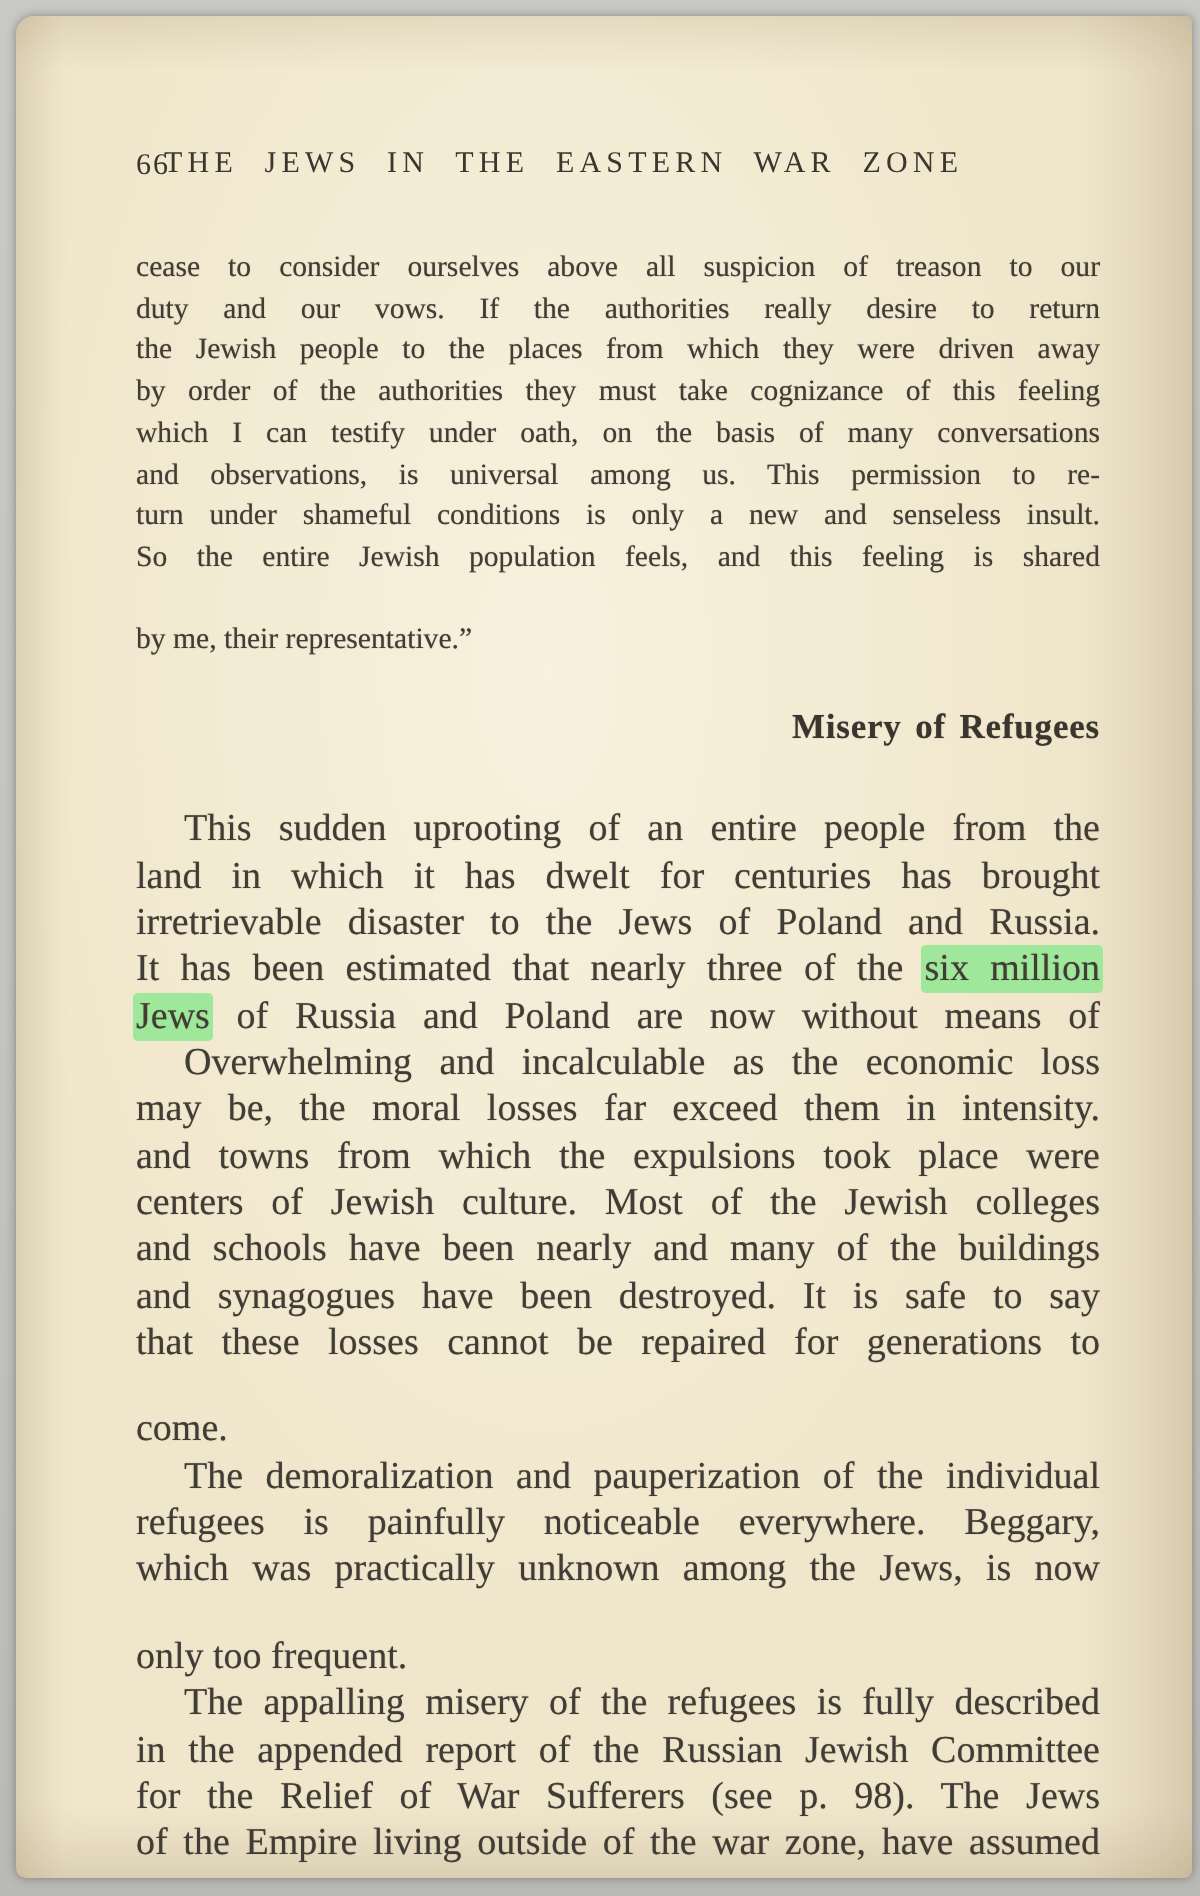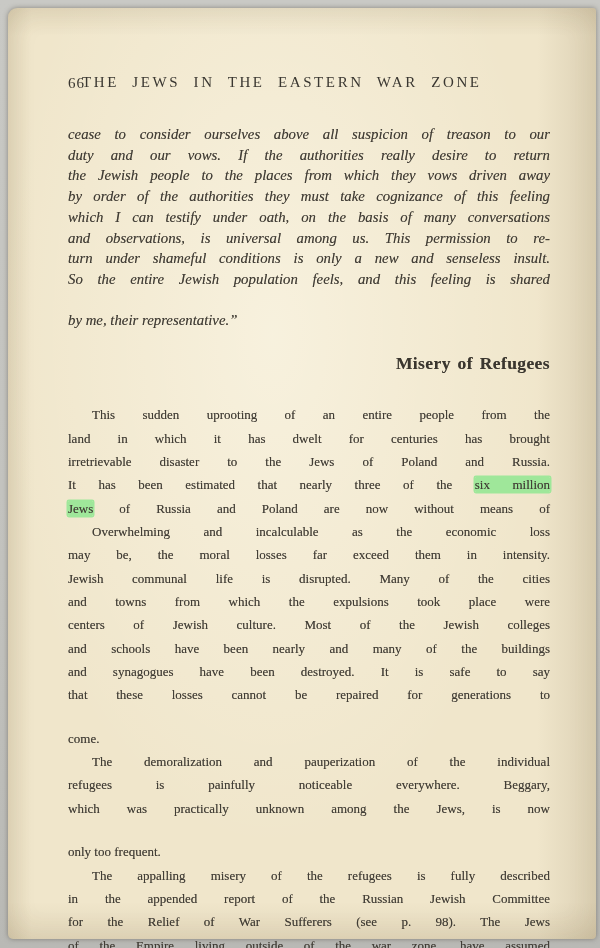--- a/index.html
+++ b/index.html
@@ -42,24 +42,23 @@
     text-align:left;
     letter-spacing:2.6px;
     word-spacing:7px;
     padding-left:14px;
     white-space:nowrap;
   }
   .block{ width:482px; }
   .quote .line{
     font-size:14.8px;
     line-height:20.7px;
-    font-style:italic;
   }
   .paragraph .line{
-    font-size:13px;
+    font-size:19px;
     line-height:23.35px;
     font-family:Liberation Serif, serif;
   }
   .line{
     text-align:justify;
     text-align-last:justify;
     color:#413d36;
     text-shadow:0 0 0.5px rgba(62,56,46,0.55);
   }
   .line.end{ text-align-last:left;margin-top:20px; }
@@ -86,40 +85,39 @@
 <div class="paper">
   <div class="col">
     <div class="page-header">
       <span class="page-num">66</span>
       <div class="running-title">THE JEWS IN THE EASTERN WAR ZONE</div>
     </div>
     <div>
         <div class="block quote">
           <div class="line"><span>cease to consider ourselves above all suspicion of treason to our</span></div>
           <div class="line"><span>duty and our vows.  If the authorities really desire to return</span></div>
-          <div class="line"><span>the Jewish people to the places from which they vows driven away</span></div>
+          <div class="line"><span>the Jewish people to the places from which they were driven away</span></div>
           <div class="line"><span>by order of the authorities they must take cognizance of this feeling</span></div>
           <div class="line"><span>which I can testify under oath, on the basis of many conversations</span></div>
           <div class="line"><span>and observations, is universal among us.  This permission to re-</span></div>
           <div class="line"><span>turn under shameful conditions is only a new and senseless insult.</span></div>
           <div class="line"><span>So the entire Jewish population feels, and this feeling is shared</span></div>
           <div class="line end"><span>by me, their representative.”</span></div>
         </div>
         <div class="section-heading">Misery of Refugees</div>
         <div class="block paragraph">
           <div class="line indent"><span>This sudden uprooting of an entire people from the</span></div>
           <div class="line"><span>land in which it has dwelt for centuries has brought</span></div>
           <div class="line"><span>irretrievable disaster to the Jews of Poland and Russia.</span></div>
           <div class="line"><span>It has been estimated that nearly three of the </span><span class="hl">six million</span></div>
           <div class="line"><span class="hl">Jews</span><span> of Russia and Poland are now without means of</span></div>
         </div>
         <div class="block paragraph">
           <div class="line indent"><span>Overwhelming and incalculable as the economic loss</span></div>
           <div class="line"><span>may be, the moral losses far exceed them in intensity.</span></div>
-          <div class="line"><span>Jewish communal life is disrupted.  Many of the cities</span></div>
           <div class="line"><span>and towns from which the expulsions took place were</span></div>
           <div class="line"><span>centers of Jewish culture.  Most of the Jewish colleges</span></div>
           <div class="line"><span>and schools have been nearly and many of the buildings</span></div>
           <div class="line"><span>and synagogues have been destroyed.  It is safe to say</span></div>
           <div class="line"><span>that these losses cannot be repaired for generations to</span></div>
           <div class="line end"><span>come.</span></div>
         </div>
         <div class="block paragraph">
           <div class="line indent"><span>The demoralization and pauperization of the individual</span></div>
           <div class="line"><span>refugees is painfully noticeable everywhere.  Beggary,</span></div>

